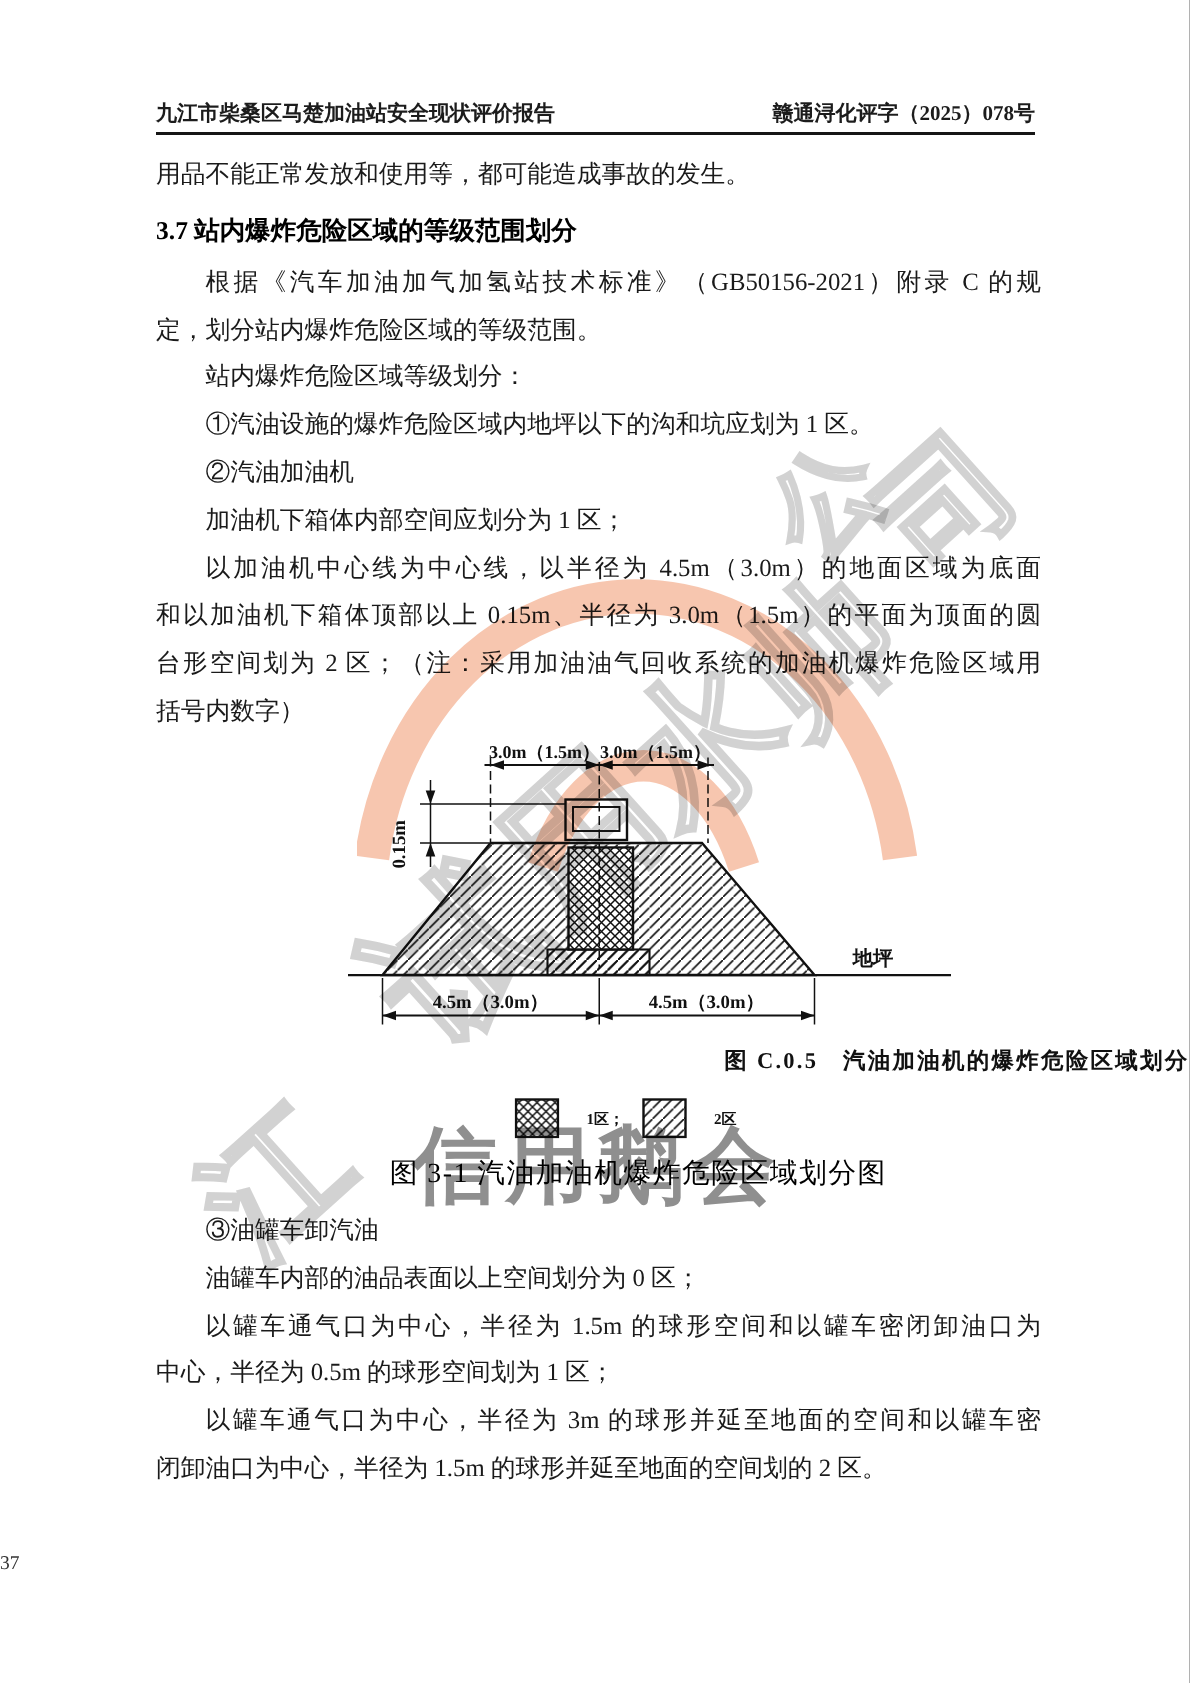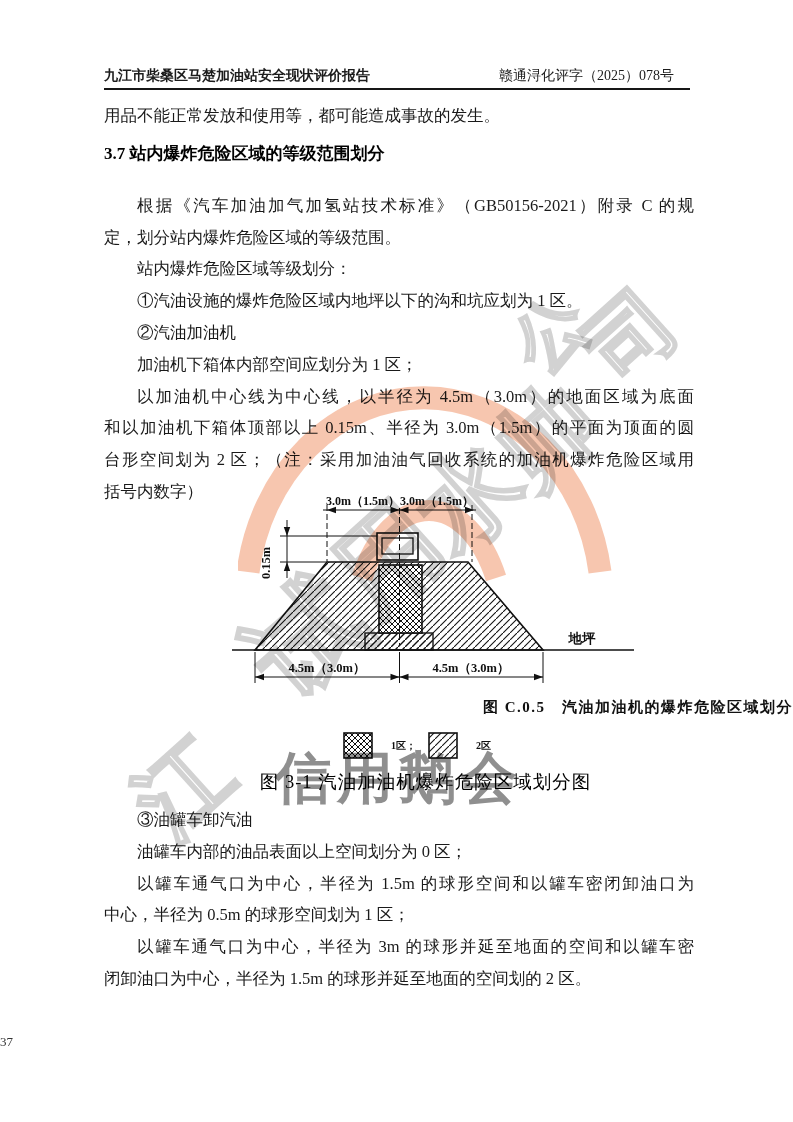--- a/index.html
+++ b/index.html
@@ -4,29 +4,29 @@
 <style>
   html,body{margin:0;padding:0;background:#777;}
   .page{
     position:relative;width:793px;height:1122px;margin:0 auto;background:#fff;
     font-family:"Liberation Serif","DejaVu Serif",serif;color:#1c1c1c;overflow:hidden;
   }
   
   .hdr{position:absolute;left:104px;top:64px;width:586px;height:24px;
        border-bottom:2px solid #161616;font-size:14px;font-weight:600;}
   .hdr .l{position:absolute;left:0;bottom:3px;white-space:nowrap;}
-  .hdr .r{position:absolute;right:16px;bottom:3px;white-space:nowrap;font-weight:400;text-align:center;}
+  .hdr .r{position:absolute;right:0;bottom:3px;white-space:nowrap;font-weight:700;text-align:center;}
   
   .flow{position:absolute;left:104px;width:590px;font-size:16.5px;line-height:31.8px;color:#1a1a1a;}
   .flow1{top:100px;} .flow2{top:804px;}
   .line{white-space:nowrap;}
   .line.j{white-space:normal;text-align:justify;text-align-last:justify;}
   .line.ind{text-indent:33px;}
   .hblk .line{font-size:17px;font-weight:700;color:#000;}
-  .hblk{margin-top:5px;margin-bottom:20px;line-height:33px;}
+  .hblk{margin-top:5px;margin-bottom:2px;line-height:33px;}
   
   .fig-svg{position:absolute;left:230px;top:486px;}
   .cap-std{position:absolute;left:20px;right:0;top:698px;text-align:right;
            font-size:15px;font-weight:600;letter-spacing:1.5px;color:#111;}
   .legend{position:absolute;left:343px;top:732px;display:flex;align-items:center;}
   .legend .lab{font-size:10px;font-weight:700;margin-left:18px;white-space:nowrap;color:#111;}
   .legend .sw2{margin-left:12px;}
   .cap-rep{position:absolute;left:58px;right:0;top:769px;text-align:center;
            font-size:18.5px;font-weight:400;color:#000;letter-spacing:1px;}
   .pageno{position:absolute;left:0;right:0;top:1034px;font-size:13px;color:#333;}

